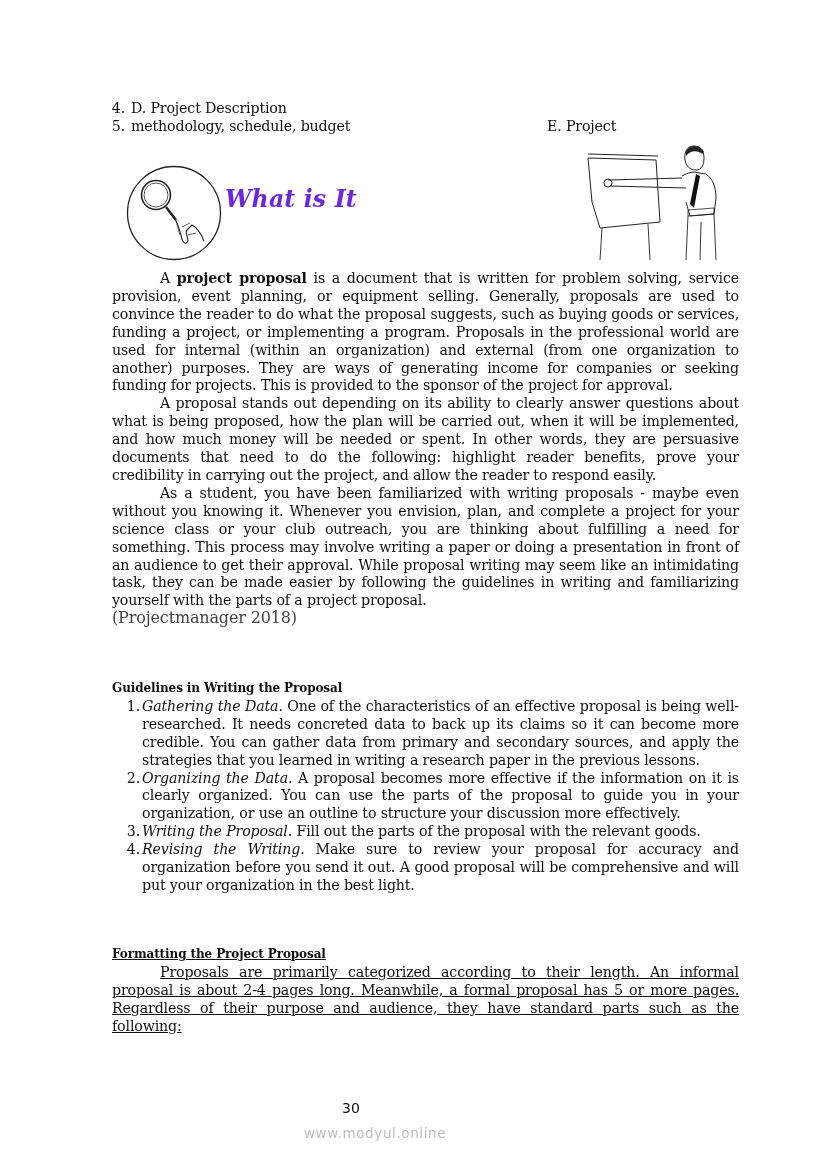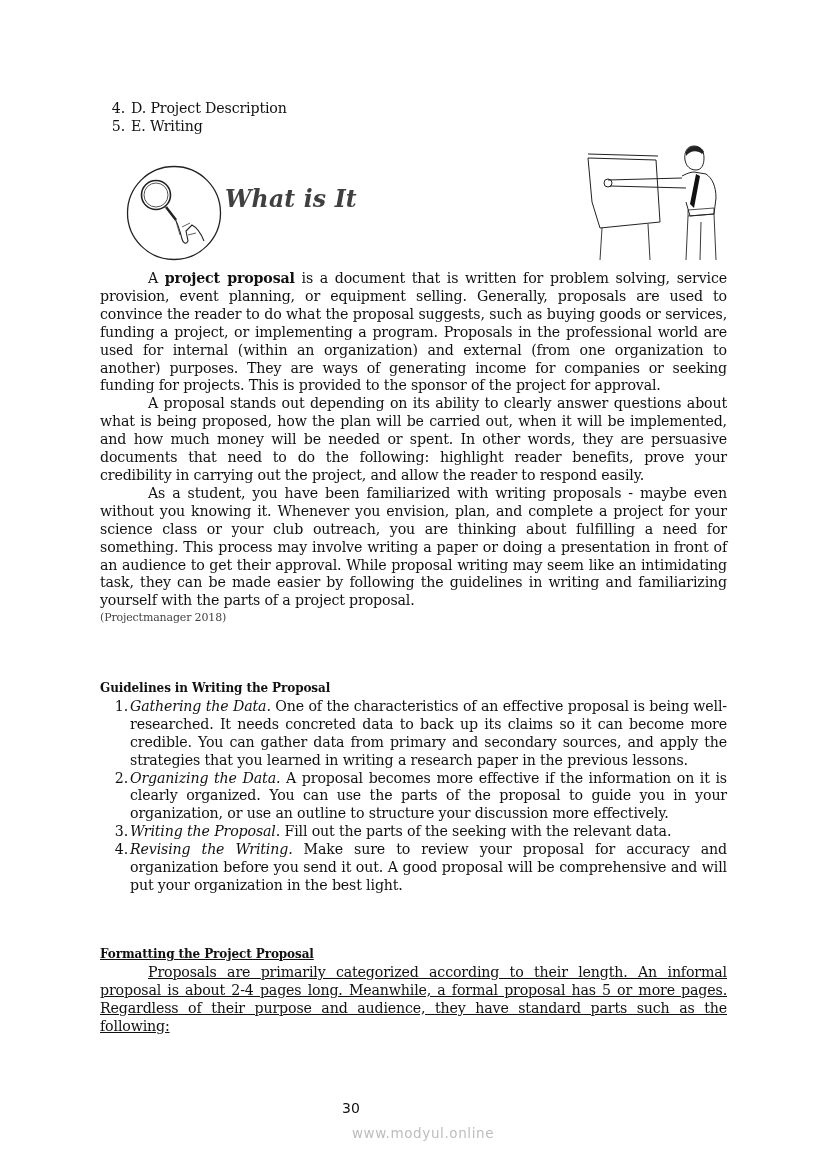--- a/index.html
+++ b/index.html
@@ -1,65 +1,66 @@
 <!DOCTYPE html>
 <html><head>
 <meta charset="utf-8">
 <style>
   html, body { margin: 0; padding: 0; background: #ffffff; }
   body {
     width: 826px; height: 1169px; position: relative; overflow: hidden;
     font-family: "DejaVu Serif", "Liberation Serif", serif;
     color: #111;
   }
-  .txt { font-size: 14.2px; line-height: 17.9px; letter-spacing: -0.15px; }
+  .txt { font-size: 14.2px; line-height: 17.9px; letter-spacing: -0.15px; margin-left: 12px; }
   .just { text-align: justify; }
 
   .match { position: absolute; left: 100px; top: 100px; width: 627px; font-size: 14.2px; line-height: 17.9px; letter-spacing: -0.15px; }
   .match-row { display: flex; }
   .match-num { width: 25px; text-align: right; padding-right: 6px; }
   .match-item { width: 416px; }
   .match-opt { }
 
   .banner { position: absolute; left: 126px; top: 165px; width: 600px; height: 95px; }
   .mag-circle { position: absolute; left: 0; top: 0; width: 96px; height: 96px; }
   .banner-title {
     position: absolute; left: 99px; top: 20px;
     font-family: "DejaVu Serif", serif; font-weight: bold; font-style: italic;
-    font-size: 23.5px; letter-spacing: 0.2px; color: #404040;
+    font-size: 23.5px; letter-spacing: 0.2px; color: #6d28d9;
   }
   .presenter { position: absolute; left: 586px; top: 142px; width: 140px; height: 120px; }
 
   .body-block { position: absolute; left: 100px; width: 627px; }
   .indent { text-indent: 48px; }
-  .cite { font-size: 11px; line-height: 15px; color: #444; }
+  .cite { font-size: 16px; line-height: 15px; color: #444; }
   .heading { font-weight: bold; font-size: 12px; line-height: 17.9px; letter-spacing: -0.1px; }
   .ol { list-style: none; margin: 0; padding: 0; }
   .ol li { display: flex; }
   .ol .n { width: 28px; text-align: right; padding-right: 1px; flex: none; }
   .ol .t { flex: 1; text-align: justify; padding-left: 1px; }
   .ol .t.last-left { text-align: left; }
   em { font-style: italic; text-align: center; }
 
   .page-num { position: absolute; top: 1100px; left: 0; width: 702px; text-align: center;
     font-family: "DejaVu Sans", sans-serif; font-size: 14px; color: #111; }
   .watermark { position: absolute; top: 1125px; left: 0; width: 750px; text-align: center;
-    font-family: "DejaVu Sans", sans-serif; font-size: 13.5px; color: #bdbdbd; letter-spacing: 0.6px; margin-left: 48px; }
+    font-family: "DejaVu Sans", sans-serif; font-size: 13.5px; color: #bdbdbd; letter-spacing: 0.6px; }
 </style>
 </head>
 <body>
 
 <div class="match">
   <div class="match-row">
     <span class="match-num">4.</span>
     <span class="match-opt">D. Project Description</span>
   </div>
   <div class="match-row">
     <span class="match-num">5.</span>
-    <span class="match-opt">E. Writing</span>
+    <span class="match-item">methodology, schedule, budget</span>
+    <span class="match-opt">E. Project</span>
   </div>
 </div>
 
 <div class="banner">
   <svg class="mag-circle" viewBox="0 0 96 96">
     <circle cx="48" cy="48" r="46.5" fill="none" stroke="#222" stroke-width="1.3"></circle>
     <circle cx="30" cy="30" r="14.5" fill="none" stroke="#222" stroke-width="1.6"></circle>
     <circle cx="30" cy="30" r="12" fill="none" stroke="#444" stroke-width="0.9"></circle>
     <path d="M40 42 L50 55" stroke="#222" stroke-width="2.5" fill="none"></path>
     <path d="M48 52 C52 58 54 66 56 74 C57 78 60 80 62 76 L60 66 L66 60 C70 62 74 66 78 76" stroke="#222" stroke-width="1.1" fill="none"></path>
@@ -99,21 +100,21 @@
     <li>
       <span class="n">1.</span>
       <span class="t"><em>Gathering the Data.</em><span> One of the characteristics of an effective proposal is being well- researched. It needs concreted data to back up its claims so it can become more credible. You can gather data from primary and secondary sources, and apply the strategies that you learned in writing a research paper in the previous lessons.</span></span>
     </li>
     <li>
       <span class="n">2.</span>
       <span class="t"><em>Organizing the Data.</em><span> A proposal becomes more effective if the information on it is clearly organized. You can use the parts of the proposal to guide you in your organization, or use an outline to structure your discussion more effectively.</span></span>
     </li>
     <li>
       <span class="n">3.</span>
-      <span class="t last-left"><em>Writing the Proposal.</em><span> Fill out the parts of the seeking with the relevant data.</span></span>
+      <span class="t last-left"><em>Writing the Proposal.</em><span> Fill out the parts of the proposal with the relevant goods.</span></span>
     </li>
     <li>
       <span class="n">4.</span>
       <span class="t"><em>Revising the Writing.</em><span> Make sure to review your proposal for accuracy and organization before you send it out. A good proposal will be comprehensive and will put your organization in the best light.</span></span>
     </li>
   </ol>
 </div>
 
 <div class="body-block txt just" style="top:946px;text-decoration:underline;">
   <div class="heading">Formatting the Project Proposal</div>

